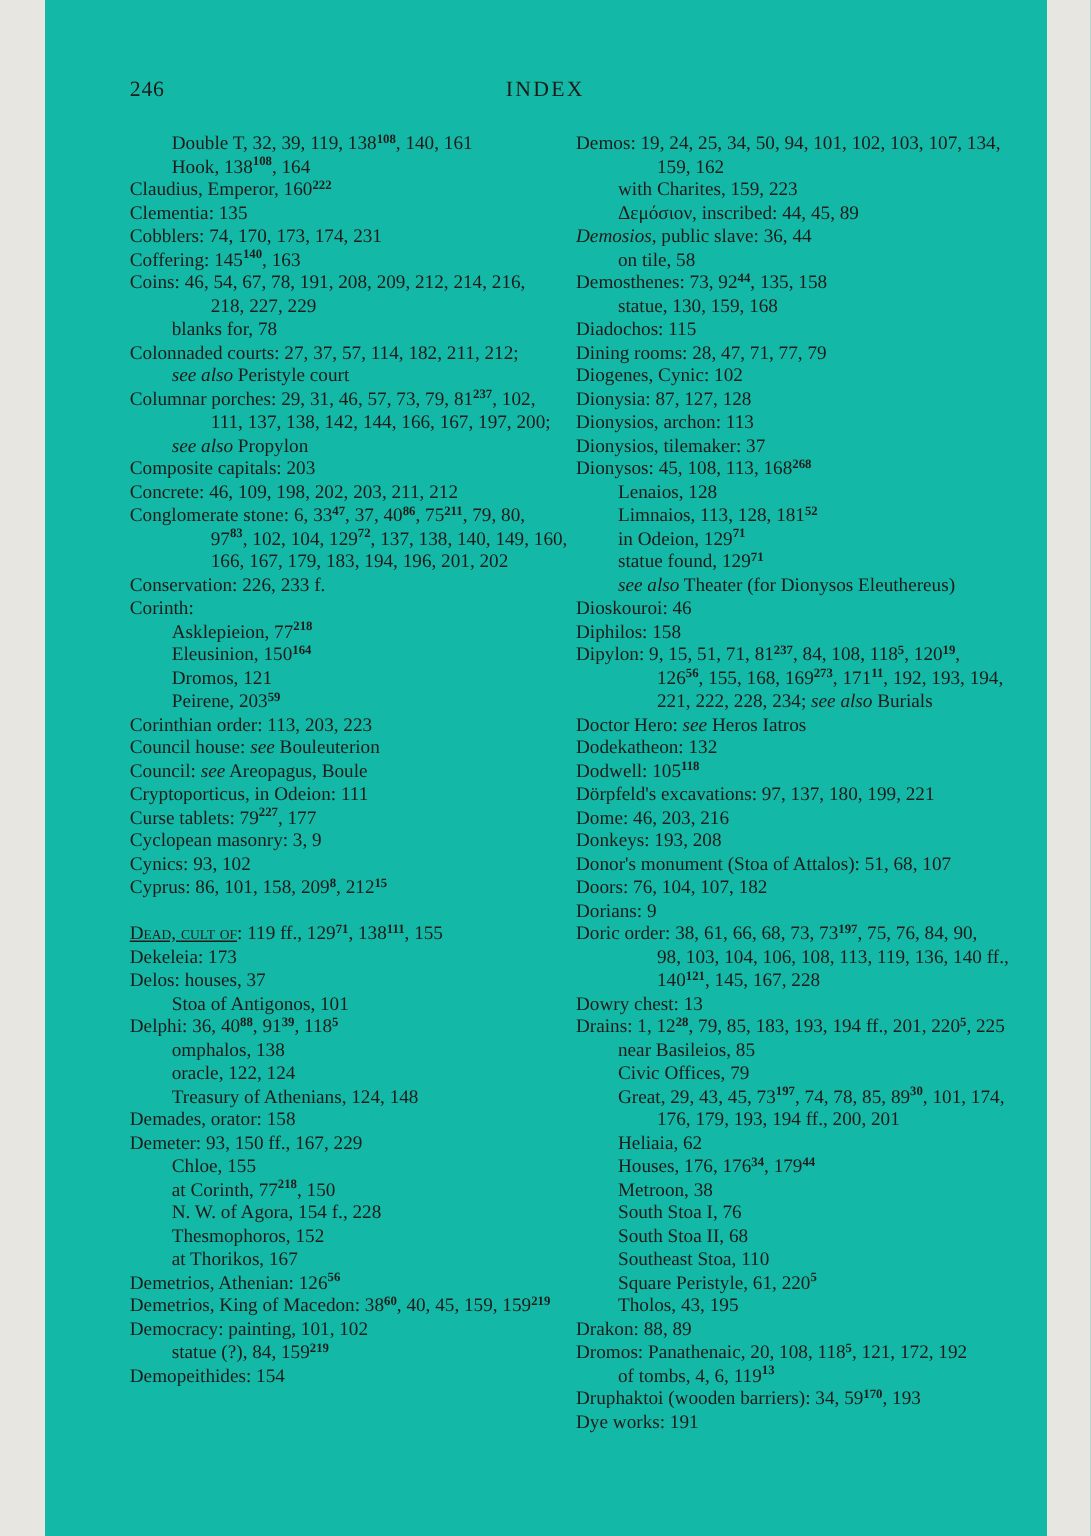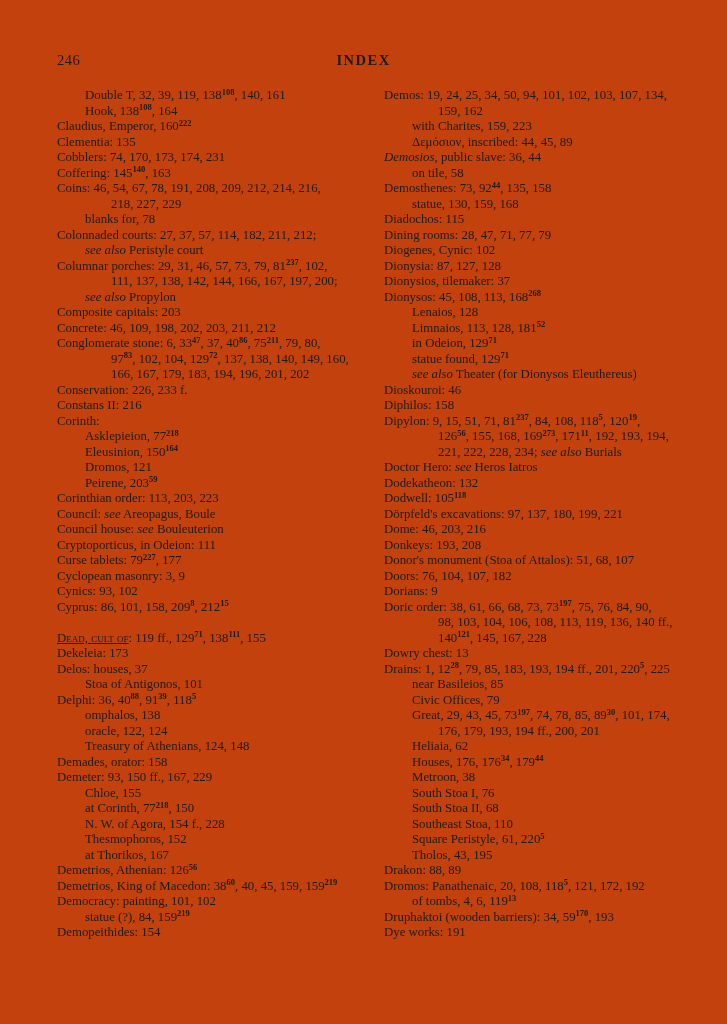--- a/index.html
+++ b/index.html
@@ -1,27 +1,27 @@
 <!DOCTYPE html>
 <html><head>
 <meta charset="utf-8">
 <style>
   html,body{margin:0;padding:0;background:#e8e6e0;}
   .page{
     position:relative;
-    width:727px;height:1024px;
+    width:668px;height:1024px;
     margin:0 auto;
-    background:#c2410c;
+    background:#14b8a6;
     font-family:"Liberation Serif","DejaVu Serif",serif;
     color:#1d1c1a;
     overflow:hidden;
   }
   .header{position:absolute;top:52px;left:0;right:0;height:20px;}
   .pagenum{position:absolute;left:57px;top:0;font-size:14.5px;letter-spacing:.5px;}
-  .title{position:absolute;left:0;right:0;top:0;text-align:center;font-size:14.5px;letter-spacing:1.5px;font-weight:700;}
+  .title{position:absolute;left:0;right:0;top:0;text-align:center;font-size:14.5px;letter-spacing:1.5px;font-weight:400;}
   .columns{position:absolute;top:88px;left:57px;right:28px;display:flex;gap:12px;}
   .col{flex:1 1 0;min-width:0;}
   .line{font-size:12.8px;line-height:15.5px;white-space:nowrap;}
   .ind1{padding-left:28px;}
   .ind2{padding-left:54px;}
   .spacer{height:15.5px;}
   .sup{font-size:8.5px;font-weight:700;position:relative;top:-4.5px;line-height:0;}
   .it{font-style:italic;}
   .sc{font-variant:small-caps;text-decoration:underline;}
 </style>
@@ -48,29 +48,28 @@
         <div class="line ind1"><span class="it">see also</span> Peristyle court</div>
         <div class="line ind0">Columnar porches: 29, 31, 46, 57, 73, 79, 81<span class="sup">237</span>, 102,</div>
         <div class="line ind2">111, 137, 138, 142, 144, 166, 167, 197, 200;</div>
         <div class="line ind1"><span class="it">see also</span> Propylon</div>
         <div class="line ind0">Composite capitals: 203</div>
         <div class="line ind0">Concrete: 46, 109, 198, 202, 203, 211, 212</div>
         <div class="line ind0">Conglomerate stone: 6, 33<span class="sup">47</span>, 37, 40<span class="sup">86</span>, 75<span class="sup">211</span>, 79, 80,</div>
         <div class="line ind2">97<span class="sup">83</span>, 102, 104, 129<span class="sup">72</span>, 137, 138, 140, 149, 160,</div>
         <div class="line ind2">166, 167, 179, 183, 194, 196, 201, 202</div>
         <div class="line ind0">Conservation: 226, 233 f.</div>
-        <div class="line ind0">Constans II: 216</div>
         <div class="line ind0">Corinth:</div>
         <div class="line ind1">Asklepieion, 77<span class="sup">218</span></div>
         <div class="line ind1">Eleusinion, 150<span class="sup">164</span></div>
         <div class="line ind1">Dromos, 121</div>
         <div class="line ind1">Peirene, 203<span class="sup">59</span></div>
         <div class="line ind0">Corinthian order: 113, 203, 223</div>
+        <div class="line ind0">Council house: <span class="it">see</span> Bouleuterion</div>
         <div class="line ind0">Council: <span class="it">see</span> Areopagus, Boule</div>
-        <div class="line ind0">Council house: <span class="it">see</span> Bouleuterion</div>
         <div class="line ind0">Cryptoporticus, in Odeion: 111</div>
         <div class="line ind0">Curse tablets: 79<span class="sup">227</span>, 177</div>
         <div class="line ind0">Cyclopean masonry: 3, 9</div>
         <div class="line ind0">Cynics: 93, 102</div>
         <div class="line ind0">Cyprus: 86, 101, 158, 209<span class="sup">8</span>, 212<span class="sup">15</span></div>
         <div class="line ind0 spacer"></div>
         <div class="line ind0"><span class="sc">Dead, cult of</span>: 119 ff., 129<span class="sup">71</span>, 138<span class="sup">111</span>, 155</div>
         <div class="line ind0">Dekeleia: 173</div>
         <div class="line ind0">Delos: houses, 37</div>
         <div class="line ind1">Stoa of Antigonos, 101</div>
@@ -97,20 +96,21 @@
         <div class="line ind1">with Charites, 159, 223</div>
         <div class="line ind1">Δεμόσιον, inscribed: 44, 45, 89</div>
         <div class="line ind0"><span class="it">Demosios</span>, public slave: 36, 44</div>
         <div class="line ind1">on tile, 58</div>
         <div class="line ind0">Demosthenes: 73, 92<span class="sup">44</span>, 135, 158</div>
         <div class="line ind1">statue, 130, 159, 168</div>
         <div class="line ind0">Diadochos: 115</div>
         <div class="line ind0">Dining rooms: 28, 47, 71, 77, 79</div>
         <div class="line ind0">Diogenes, Cynic: 102</div>
         <div class="line ind0">Dionysia: 87, 127, 128</div>
+        <div class="line ind0">Dionysios, archon: 113</div>
         <div class="line ind0">Dionysios, tilemaker: 37</div>
         <div class="line ind0">Dionysos: 45, 108, 113, 168<span class="sup">268</span></div>
         <div class="line ind1">Lenaios, 128</div>
         <div class="line ind1">Limnaios, 113, 128, 181<span class="sup">52</span></div>
         <div class="line ind1">in Odeion, 129<span class="sup">71</span></div>
         <div class="line ind1">statue found, 129<span class="sup">71</span></div>
         <div class="line ind1"><span class="it">see also</span> Theater (for Dionysos Eleuthereus)</div>
         <div class="line ind0">Dioskouroi: 46</div>
         <div class="line ind0">Diphilos: 158</div>
         <div class="line ind0">Dipylon: 9, 15, 51, 71, 81<span class="sup">237</span>, 84, 108, 118<span class="sup">5</span>, 120<span class="sup">19</span>,</div>

